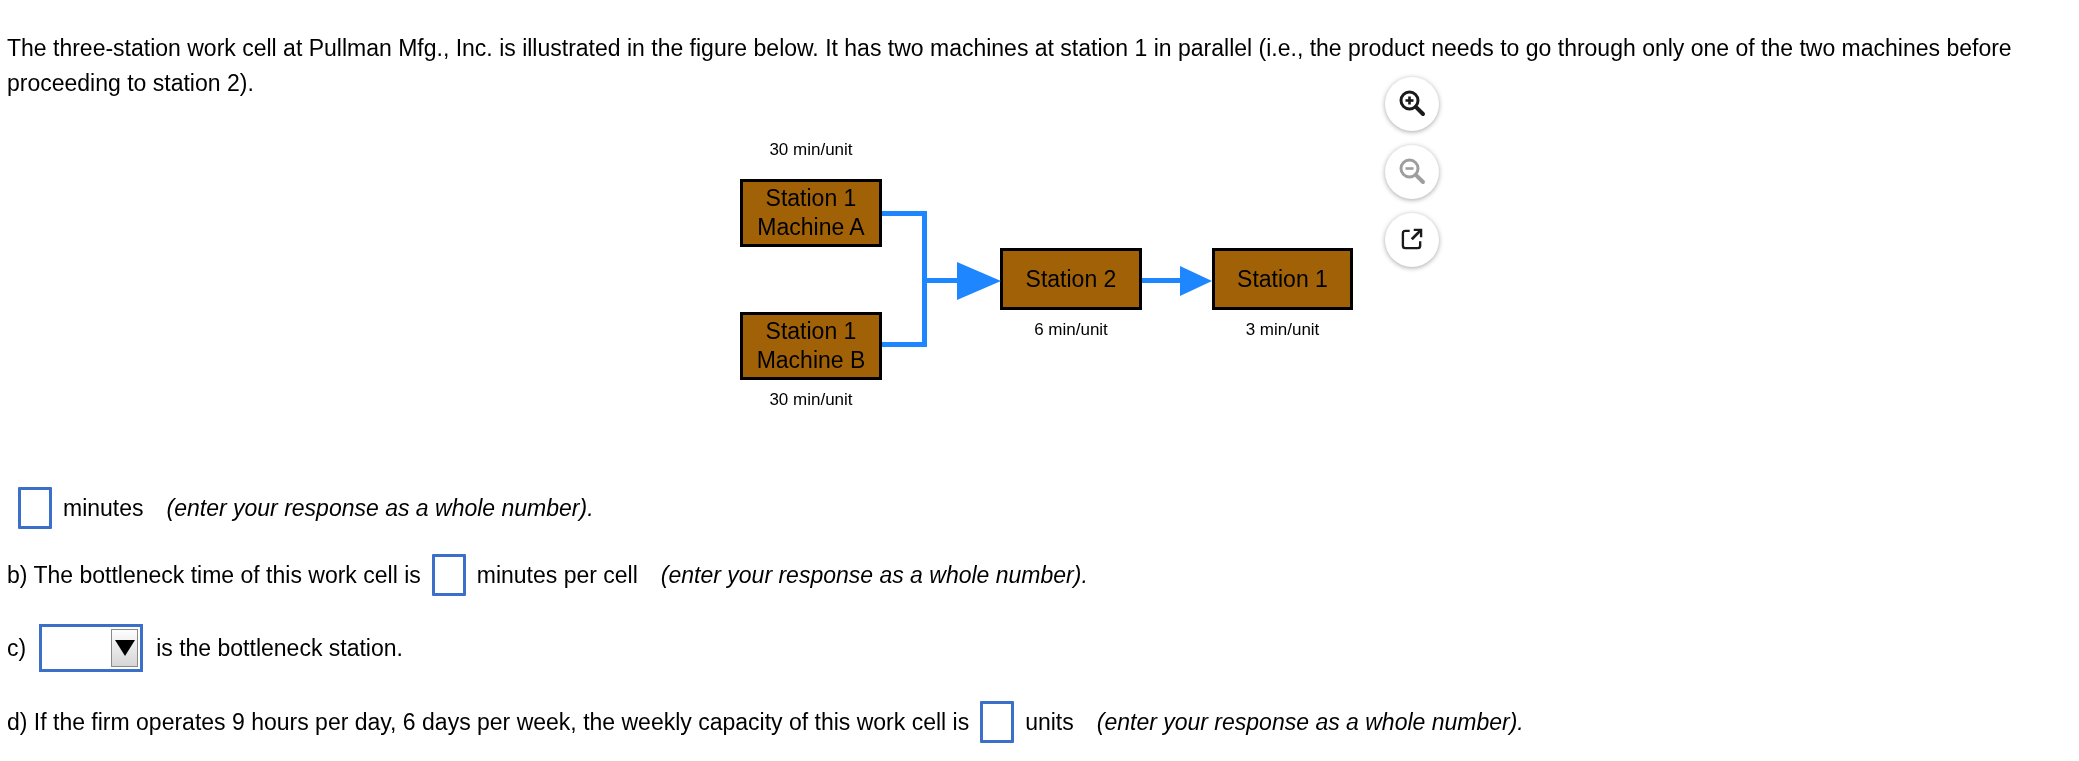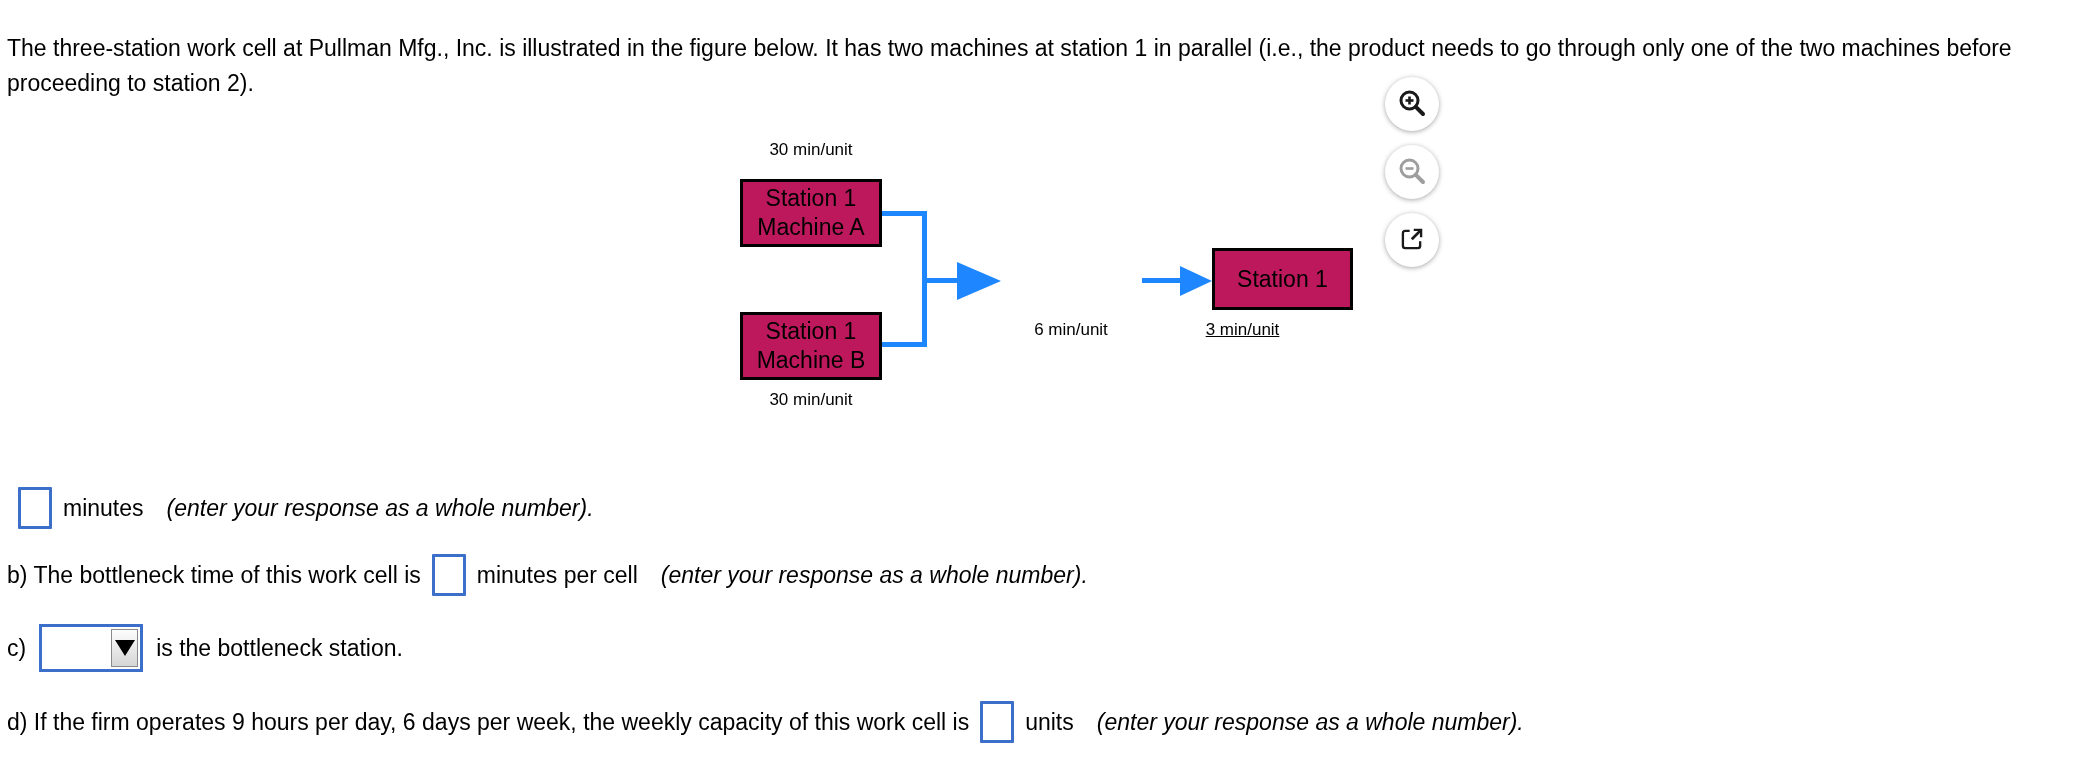--- a/index.html
+++ b/index.html
@@ -4,30 +4,30 @@
 <style>
   html,body{margin:0;padding:0;background:#fff;}
   body{font-family:"Liberation Sans",sans-serif;color:#000;}
   .page{position:relative;width:2079px;height:761px;background:#fff;overflow:hidden;}
 
   
   .intro{position:absolute;left:7px;top:8px;width:2063px;font-size:23px;line-height:35px;}
 
   
   .figure{position:absolute;left:0;top:0;width:2079px;height:460px;}
-  .dbox{position:absolute;border:3px solid #000;background:#be185d;display:flex;flex-direction:column;align-items:center;justify-content:center;font-size:23px;line-height:29px;text-align:center;}
+  .dbox{position:absolute;border:3px solid #000;background:#a16207;display:flex;flex-direction:column;align-items:center;justify-content:center;font-size:23px;line-height:29px;text-align:center;}
   .box-ma{left:740px;top:179px;width:136px;height:62px;}
   .box-mb{left:740px;top:312px;width:136px;height:62px;}
   .box-s2{left:1000px;top:248px;width:136px;height:56px;}
   .box-s3{left:1212px;top:248px;width:135px;height:56px;}
   .dlabel{position:absolute;font-size:17px;text-align:center;}
   .lab-top{left:740px;top:140px;width:142px;}
   .lab-bot{left:740px;top:390px;width:142px;}
   .lab-s2{left:1000px;top:320px;width:142px;}
-  .lab-s3{left:1172px;top:320px;width:141px;text-decoration:underline;}
+  .lab-s3{left:1212px;top:320px;width:141px;}
   .conn{position:absolute;background:#1E87FF;}
   .stub-a{left:882px;top:211px;width:45px;height:5px;}
   .stub-b{left:882px;top:342px;width:45px;height:5px;}
   .vline{left:922px;top:211px;width:5px;height:136px;}
   .midline{left:925px;top:278px;width:34px;height:5px;}
   .s23line{left:1142px;top:278px;width:40px;height:5px;}
   .ahead{position:absolute;width:0;height:0;background:transparent;}
   .ahead-mid{left:957px;top:262px;border-top:19px solid transparent;border-bottom:19px solid transparent;border-left:44px solid #1E87FF;}
   .ahead-s23{left:1180px;top:266px;border-top:15px solid transparent;border-bottom:15px solid transparent;border-left:32px solid #1E87FF;}
 
@@ -69,20 +69,23 @@
       <span>Machine A</span>
     </div>
 
     <div class="dbox box-mb">
       <span>Station 1</span>
       <span>Machine B</span>
     </div>
 
     <div class="dlabel lab-bot">30 min/unit</div>
 
+    <div class="dbox box-s2">
+      <span>Station 2</span>
+    </div>
     <div class="dlabel lab-s2">6 min/unit</div>
 
     <div class="dbox box-s3">
       <span>Station 1</span>
     </div>
     <div class="dlabel lab-s3">3 min/unit</div>
 
     <div class="conn stub-a"></div>
     <div class="conn stub-b"></div>
     <div class="conn vline"></div>

